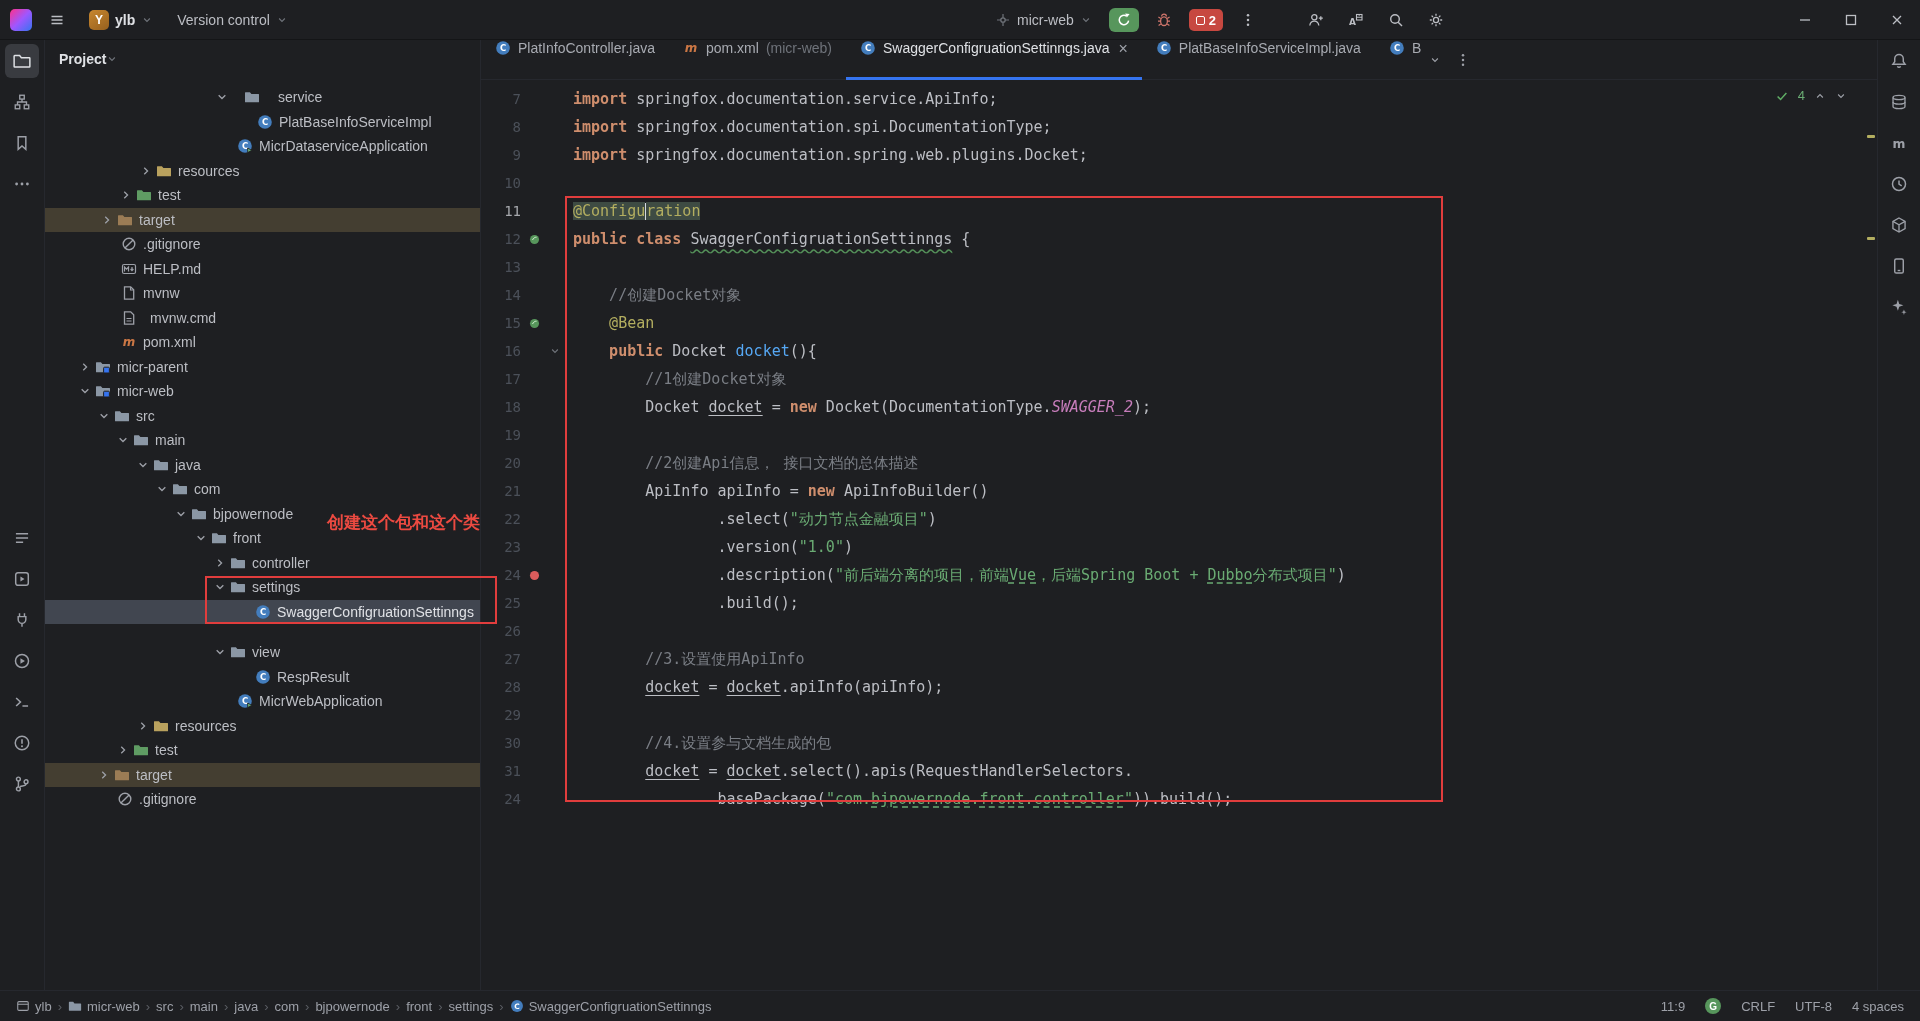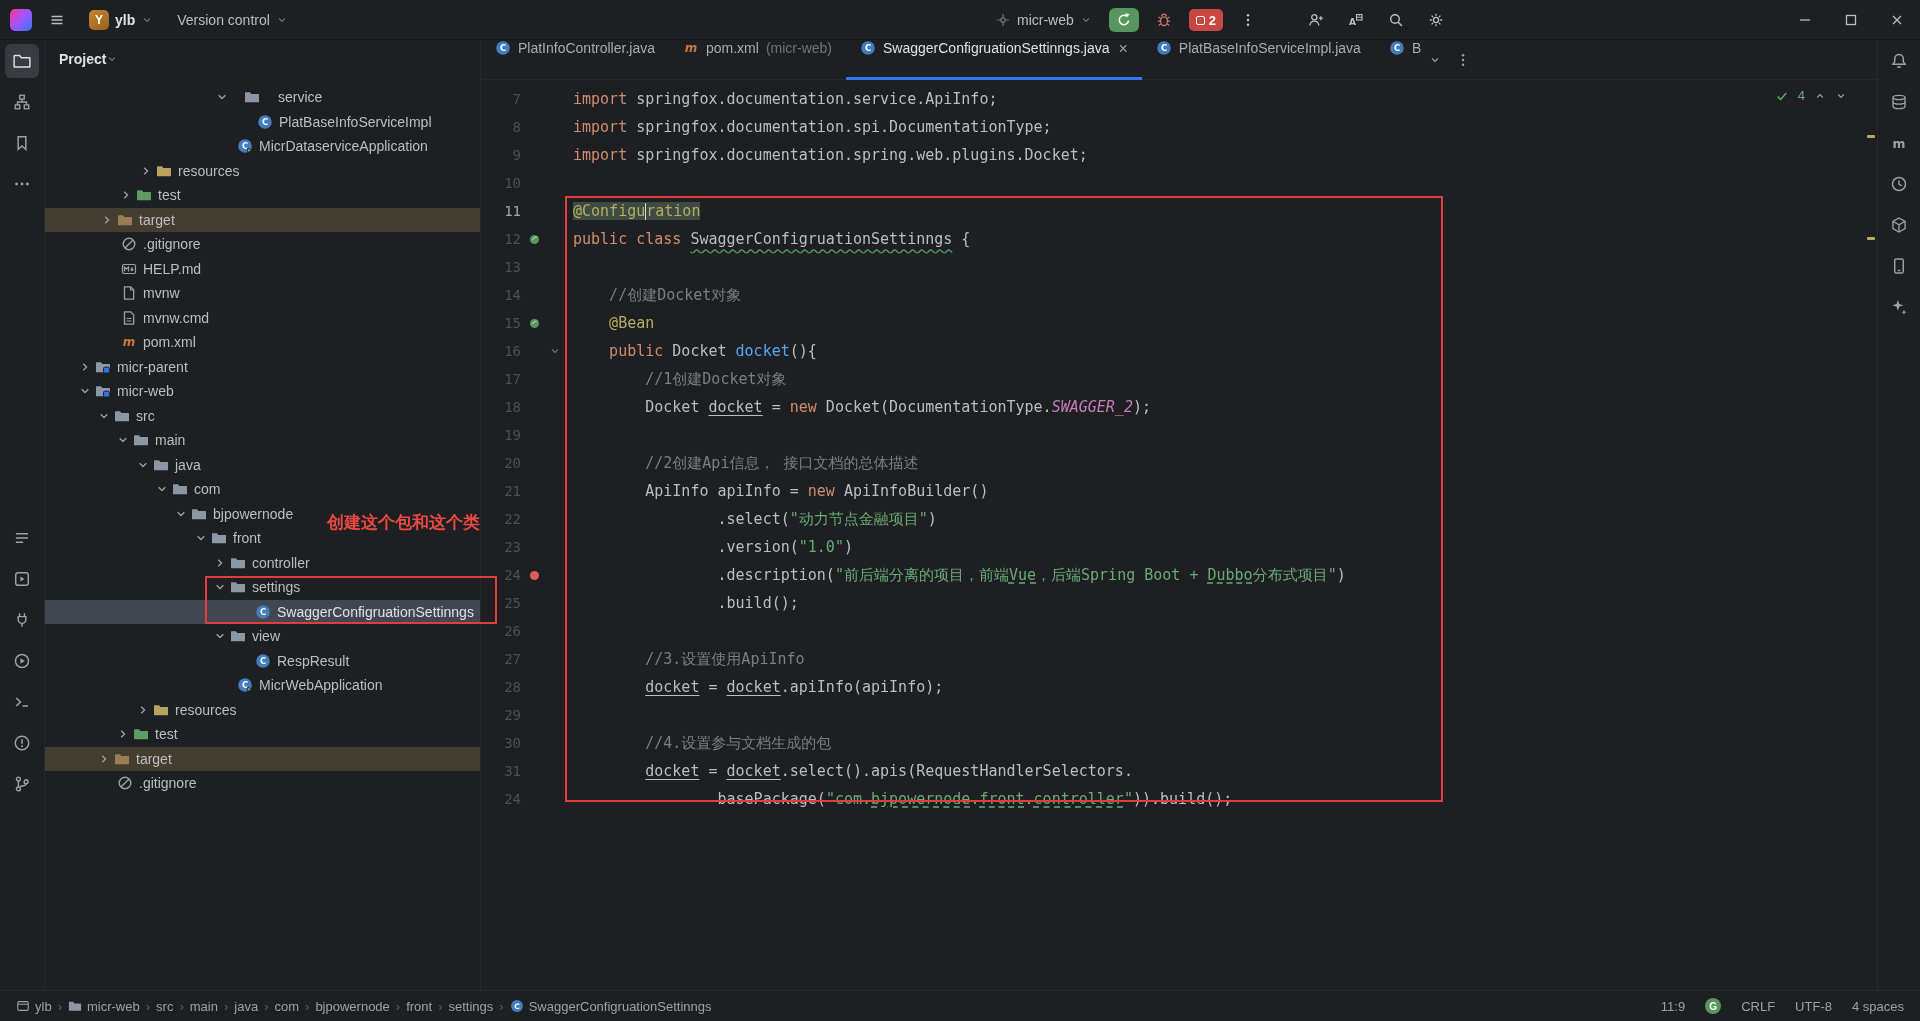--- a/index.html
+++ b/index.html
@@ -79,21 +79,21 @@
                font-family:"DejaVu Sans Mono","Liberation Mono",monospace; font-size:15px; }
   .gutter { width:88px; flex:none; display:flex; align-items:center; }
   .lnum { width:40px; text-align:right; color:#4b5059; font-size:14px; }
   .lnum.cur { color:#a6a8ad; }
   .gslot { width:26px; display:flex; align-items:center; justify-content:center; }
   .gut-ic { width:13px; height:13px; }
   .fslot { width:16px; display:flex; align-items:center; justify-content:center; }
   .fold-ic { width:12px; height:12px; color:#6f737a; }
   .ctext { white-space:pre; margin-left:4px; color:#bcbec4; }
   .seg.pln { color:#bcbec4; }
-  .seg.kw  { color:#cf8e6d; }
+  .seg.kw  { color:#cf8e6d;font-weight:bold; }
   .seg.str { color:#6aab73; }
   .seg.com { color:#7a7e85; }
   .seg.ann { color:#b3ae60; }
   .seg.mth { color:#56a8f5; }
   .seg.sfld{ color:#c77dbb; font-style:italic; }
   .seg.u   { text-decoration:underline; text-underline-offset:3px; }
   .seg.hl  { background:#3e4b43; }
   .seg.cls { text-decoration:underline wavy #549159; text-underline-offset:4px; }
   .seg.str.u { text-decoration:underline dashed #6aab73; }
   .caret { display:inline-block; width:0; border-left:1.6px solid #d6d8de; height:17px; vertical-align:text-bottom; }
@@ -532,21 +532,21 @@
             <use href="#sy-md"></use>
           </svg>
           <span class="tree-label">HELP.md</span>
         </div>
         <div class="tree-row" style="padding-left: 76px;">
           <svg class="ic c-file">
             <use href="#sy-file"></use>
           </svg>
           <span class="tree-label">mvnw</span>
         </div>
-        <div class="tree-row" style="padding-left: 76px;">
+        <div class="tree-row" style="padding-left: 76px; gap: 7px;">
           <svg class="ic c-file">
             <use href="#sy-cmd"></use>
           </svg>
           <span class="tree-label">mvnw.cmd</span>
         </div>
         <div class="tree-row" style="padding-left: 76px;">
           <svg class="ic c-file">
             <use href="#sy-maven"></use>
           </svg>
           <span class="tree-label">pom.xml</span>
@@ -640,21 +640,21 @@
             <use href="#sy-folder"></use>
           </svg>
           <span class="tree-label">settings</span>
         </div>
         <div class="tree-row selected" style="padding-left: 210px;">
           <svg class="ic c-file">
             <use href="#sy-class"></use>
           </svg>
           <span class="tree-label">SwaggerConfigruationSettinngs</span>
         </div>
-        <div class="tree-row" style="padding-left: 168px;">
+        <div class="tree-row" style="padding-left: 168px; margin-top: 16px;">
           <svg class="ic chev">
             <use href="#sy-chev-d"></use>
           </svg>
           <svg class="ic c-pkg">
             <use href="#sy-folder"></use>
           </svg>
           <span class="tree-label">view</span>
         </div>
         <div class="tree-row" style="padding-left: 210px;">
           <svg class="ic c-file">

